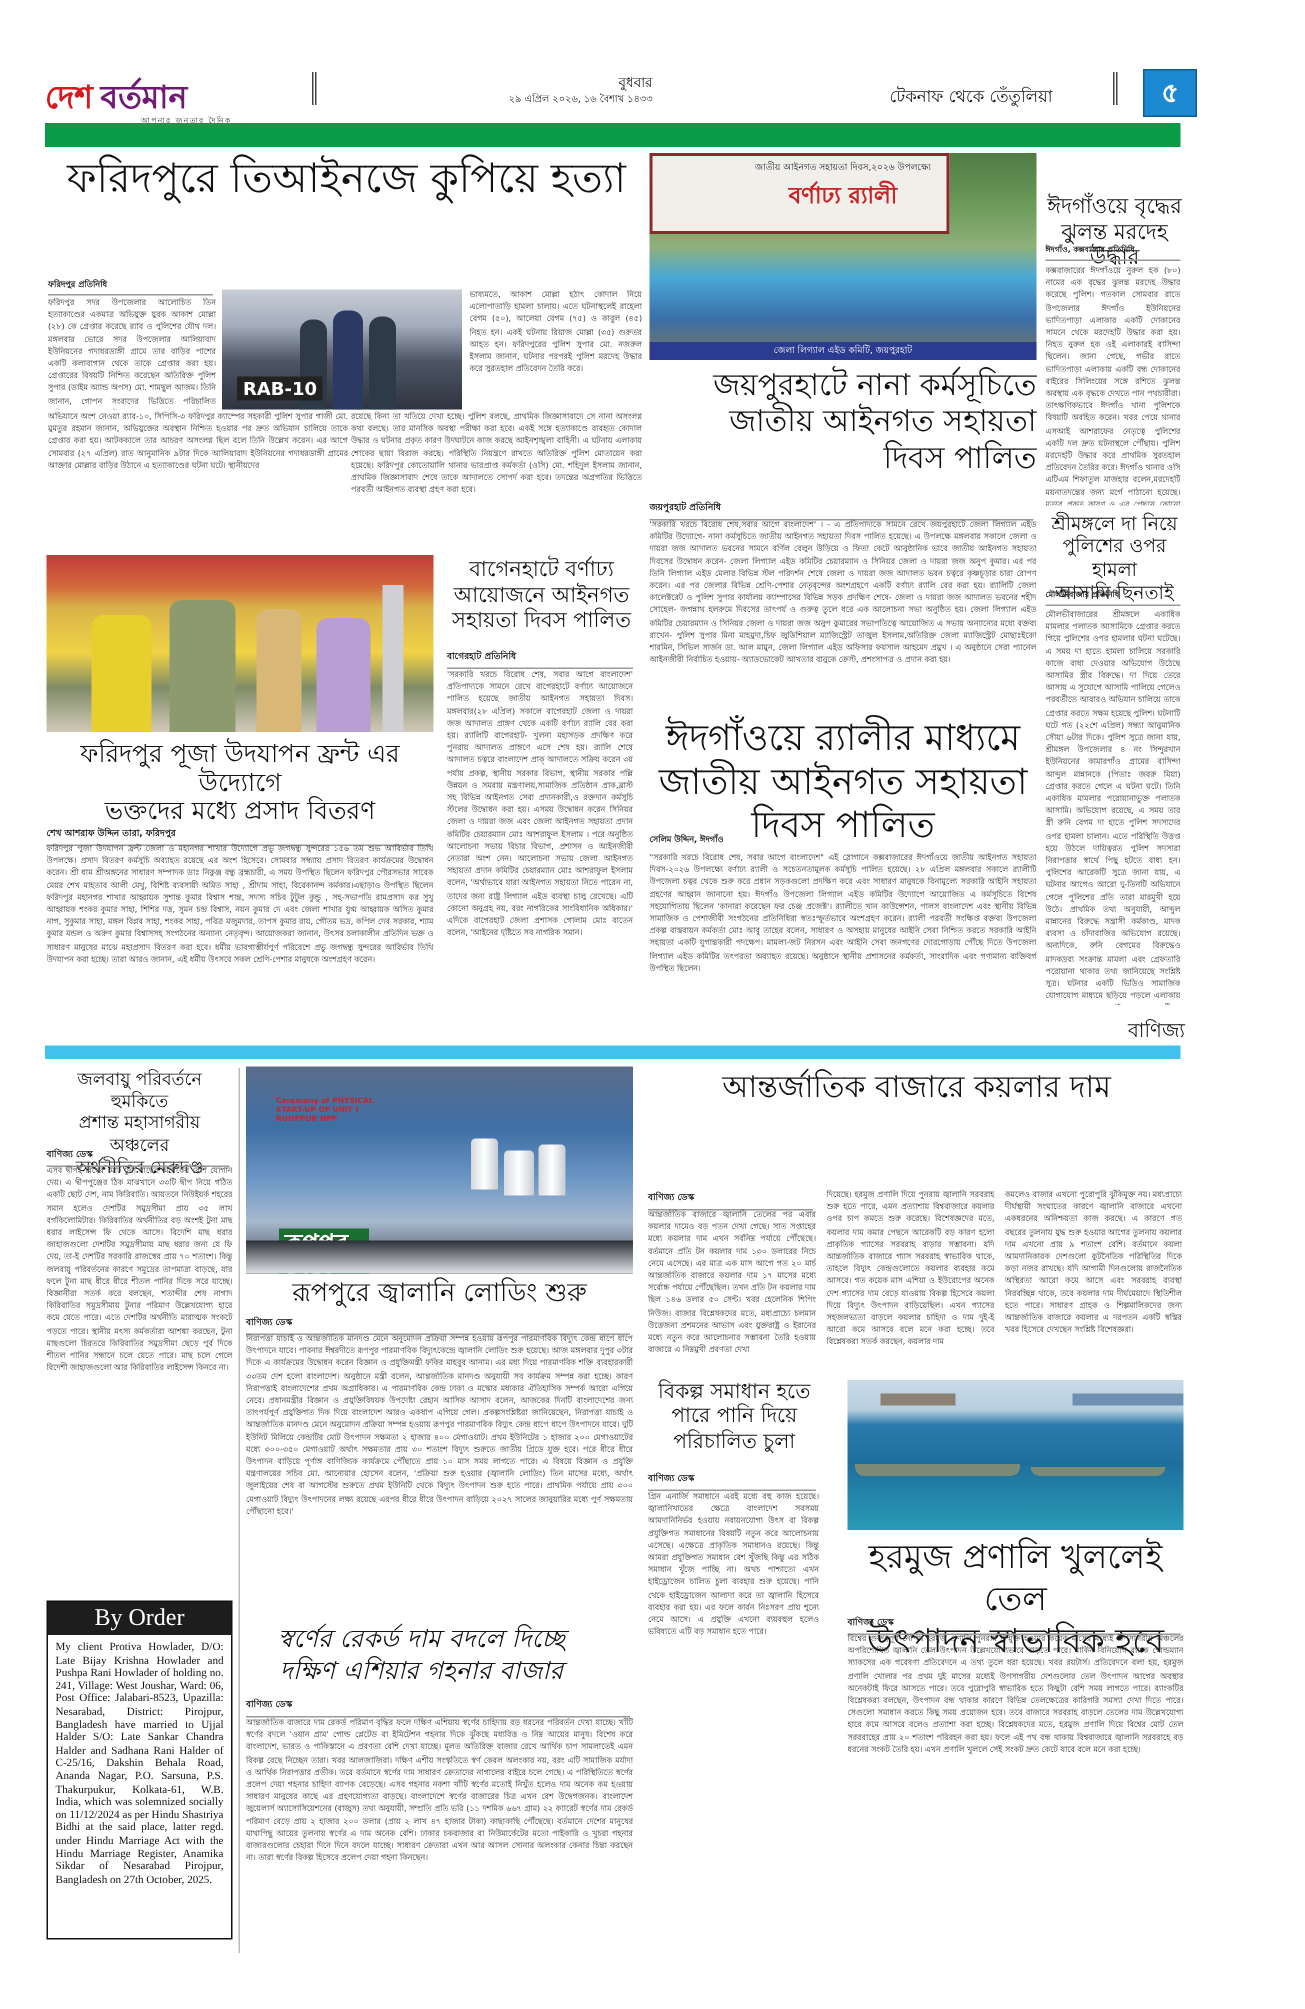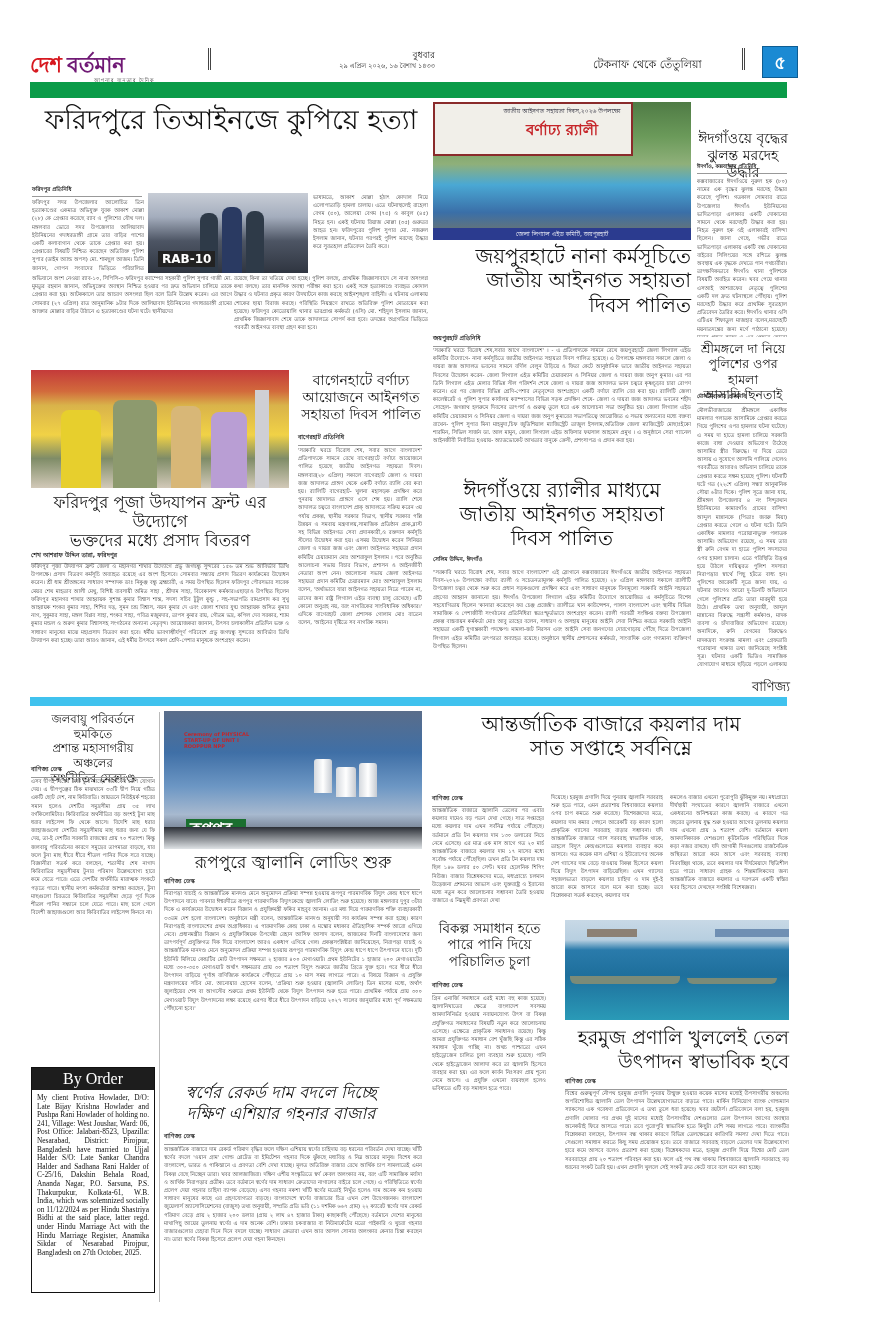--- a/index.html
+++ b/index.html
@@ -135,21 +135,21 @@
   <h2 class="headline" style="font-size:20px; line-height:1.22;text-align:right;">
     <span>জয়পুরহাটে নানা কর্মসূচিতে</span><br>
     <span>জাতীয় আইনগত সহায়তা</span><br>
     <span>দিবস পালিত</span>
   </h2>
 </div>
 <div class="abs byline" style="left:433px; top:333px; width:256px;">জয়পুরহাট প্রতিনিধি</div>
 <div class="abs body-text" style="left:433px; top:346px; width:258px; height:128px;">'সরকারি খরচে বিরোধ শেষ,সবার আগে বাংলাদেশ' । - এ প্রতিপাদ্যকে সামনে রেখে জয়পুরহাটে জেলা লিগ্যাল এইড কমিটির উদ্যোগে- নানা কর্মসূচিতে জাতীয় আইনগত সহায়তা দিবস পালিত হয়েছে। এ উপলক্ষে মঙ্গলবার সকালে জেলা ও দায়রা জজ আদালত ভবনের সামনে বর্ণিল বেলুন উড়িয়ে ও ফিতা কেটে আনুষ্ঠানিক ভাবে জাতীয় আইনগত সহায়তা দিবসের উদ্বোধন করেন- জেলা লিগ্যাল এইড কমিটির চেয়ারম্যান ও সিনিয়র জেলা ও দায়রা জজ অনুপ কুমার। এর পর তিনি লিগ্যাল এইড মেলার বিভিন্ন স্টল পরিদর্শন শেষে জেলা ও দায়রা জজ আদালত ভবন চত্বরে কৃষ্ণচূড়ার চারা রোপণ করেন। এর পর জেলার বিভিন্ন শ্রেণি-পেশার নেতৃবৃন্দের অংশগ্রহণে একটি বর্ণাঢ্য র‍্যালি বের করা হয়। র‍্যালিটি জেলা কালেক্টরেট ও পুলিশ সুপার কার্যালয় ক্যাম্পাসের বিভিন্ন সড়ক প্রদক্ষিণ শেষে- জেলা ও দায়রা জজ আদালত ভবনের শহীদ সোহেল- জগন্নাথ হলরুমে দিবসের তাৎপর্য ও গুরুত্ব তুলে ধরে এক আলোচনা সভা অনুষ্ঠিত হয়। জেলা লিগ্যাল এইড কমিটির চেয়ারম্যান ও সিনিয়র জেলা ও দায়রা জজ অনুপ কুমারের সভাপতিত্বে আয়োজিত এ সভায় অন্যান্যের মধ্যে বক্তব্য রাখেন- পুলিশ সুপার মিনা মাহমুদা,চিফ জুডিশিয়াল ম্যাজিস্ট্রেট তাজুল ইসলাম,অতিরিক্ত জেলা ম্যাজিস্ট্রেট মোছাঃইকো শারমিন, সিভিল সার্জন ডা. আল মামুন, জেলা লিগ্যাল এইড অফিসার ফয়সাল আহমেদ প্রমুখ । এ অনুষ্ঠানে সেরা প্যানেল আইনজীবী নির্বাচিত হওয়ায়- অ্যাডভোকেট আখতার বানুকে ক্রেস্ট, প্রশংসাপত্র ও প্রদান করা হয়।</div>
 
 <div class="abs" style="left:433px; top:478px; width:258px;">
-  <h2 class="headline" style="font-size:20px; line-height:1.2;">
+  <h2 class="headline" style="font-size:24px; line-height:1.2;">
     <span>ঈদগাঁওয়ে র‍্যালীর মাধ্যমে</span><br>
     <span>জাতীয় আইনগত সহায়তা</span><br>
     <span>দিবস পালিত</span>
   </h2>
 </div>
 <div class="abs" style="left:433px; top:556px; width:100px; font-size:5.5px; font-weight:bold;">সেলিম উদ্দিন, ঈদগাঁও</div>
 <div class="abs body-text" style="left:433px; top:568px; width:258px; height:100px;">"সরকারি খরচে বিরোধ শেষ, সবার আগে বাংলাদেশ" এই স্লোগানে কক্সবাজারের ঈদগাঁওয়ে জাতীয় আইনগত সহায়তা দিবস-২০২৬ উপলক্ষ্যে বর্ণাঢ্য র‍্যালী ও সচেতনতামূলক কর্মসূচি পালিত হয়েছে। ২৮ এপ্রিল মঙ্গলবার সকালে র‍্যালীটি উপজেলা চত্বর থেকে শুরু করে প্রধান সড়কগুলো প্রদক্ষিণ করে এবং সাধারণ মানুষকে বিনামূল্যে সরকারি আইনি সহায়তা গ্রহণের আহ্বান জানানো হয়। ঈদগাঁও উপজেলা লিগ্যাল এইড কমিটির উদ্যোগে আয়োজিত এ কর্মসূচিতে বিশেষ সহযোগিতায় ছিলেন 'কানারা করেছেন ফর চেঞ্জ প্রজেক্ট'। র‍্যালীতে খান কাউন্সেশন, পালস বাংলাদেশ এবং স্থানীয় বিভিন্ন সামাজিক ও পেশাজীবী সংগঠনের প্রতিনিধিরা স্বতঃস্ফূর্তভাবে অংশগ্রহণ করেন। র‍্যালী পরবর্তী সংক্ষিপ্ত বক্তব্য উপজেলা প্রকল্প বাস্তবায়ন কর্মকর্তা মোঃ আবু তাহের বলেন, সাধারণ ও অসহায় মানুষের আইনি সেবা নিশ্চিত করতে সরকারি আইনি সহায়তা একটি যুগান্তকারী পদক্ষেপ। মামলা-জট নিরসন এবং আইনি সেবা জনগণের দোরগোড়ায় পৌঁছে দিতে উপজেলা লিগ্যাল এইড কমিটির তৎপরতা অব্যাহত রয়েছে। অনুষ্ঠানে স্থানীয় প্রশাসনের কর্মকর্তা, সাংবাদিক এবং গণ্যমান্য ব্যক্তিবর্গ উপস্থিত ছিলেন।</div>
 
 <div class="abs" style="left:698px; top:102px; width:90px;margin-top:28px;">
   <h2 class="headline" style="font-size:14px; line-height:1.2;">
@@ -211,21 +211,20 @@
     <span>স্বর্ণের রেকর্ড দাম বদলে দিচ্ছে</span><br>
     <span>দক্ষিণ এশিয়ার গহনার বাজার</span>
   </h2>
 </div>
 <div class="abs byline" style="left:164px; top:1131px; width:256px;">বাণিজ্য ডেস্ক</div>
 <div class="abs body-text" style="left:164px; top:1145px; width:258px; height:150px;">আন্তর্জাতিক বাজারে দাম রেকর্ড পরিমাণ বৃদ্ধির ফলে দক্ষিণ এশিয়ায় স্বর্ণের চাহিদায় বড় ধরনের পরিবর্তন দেখা যাচ্ছে। খাঁটি স্বর্ণের বদলে 'ওয়ান গ্রাম' গোল্ড প্লেটেড বা ইমিটেশন গহনার দিকে ঝুঁকছে মধ্যবিত্ত ও নিম্ন আয়ের মানুষ। বিশেষ করে বাংলাদেশ, ভারত ও পাকিস্তানে এ প্রবণতা বেশি দেখা যাচ্ছে। মূলত অতিরিক্ত বাজার রেখে আর্থিক চাপ সামলাতেই এমন বিকল্প বেছে নিচ্ছেন তারা। খবর আলজাজিরা। দক্ষিণ এশীয় সংস্কৃতিতে স্বর্ণ কেবল অলংকার নয়, বরং এটি সামাজিক মর্যাদা ও আর্থিক নিরাপত্তার প্রতীক। তবে বর্তমানে স্বর্ণের দাম সাধারণ ক্রেতাদের নাগালের বাইরে চলে গেছে। এ পরিস্থিতিতে স্বর্ণের প্রলেপ দেয়া গহনার চাহিদা ব্যাপক বেড়েছে। এসব গহনার নকশা খাঁটি স্বর্ণের মতোই নিখুঁত হলেও দাম অনেক কম হওয়ায় সাধারণ মানুষের কাছে এর গ্রহণযোগ্যতা বাড়ছে। বাংলাদেশে স্বর্ণের বাজারের চিত্র এখন বেশ উদ্বেগজনক। বাংলাদেশ জুয়েলার্স অ্যাসোসিয়েশনের (বাজুস) তথ্য অনুযায়ী, সম্প্রতি প্রতি ভরি (১১ দশমিক ৬৬৭ গ্রাম) ২২ ক্যারেট স্বর্ণের দাম রেকর্ড পরিমাণ বেড়ে প্রায় ২ হাজার ২০০ ডলার (প্রায় ২ লাখ ৪৭ হাজার টাকা) কাছাকাছি পৌঁছেছে। বর্তমানে দেশের মানুষের মাথাপিছু আয়ের তুলনায় স্বর্ণের এ দাম অনেক বেশি। ঢাকার চকবাজার বা নিউমার্কেটের মতো পাইকারি ও খুচরা গহনার বাজারগুলোর চেহারা দিনে দিনে বদলে যাচ্ছে। সাধারণ ক্রেতারা এখন আর আসল সোনার অলংকার কেনার চিন্তা করছেন না। তারা স্বর্ণের বিকল্প হিসেবে প্রলেপ দেয়া গহনা কিনছেন।</div>
 
 <div class="abs" style="left:432px; top:712px; width:358px;">
   <h1 class="headline" style="font-size:20px; line-height:1.22;">
     <span>আন্তর্জাতিক বাজারে কয়লার দাম</span><br>
-    <span>সাত সপ্তাহে সর্বনিম্নে</span>
   </h1>
 </div>
 <div class="abs byline" style="left:432px; top:793px; width:110px;">বাণিজ্য ডেস্ক</div>
 <div class="abs body-text" style="left:432px; top:806px; width:112px; height:112px;">আন্তর্জাতিক বাজারে জ্বালানি তেলের পর এবার কয়লার দামেও বড় পতন দেখা গেছে। সাত সপ্তাহের মধ্যে কয়লার দাম এখন সর্বনিম্ন পর্যায়ে পৌঁছেছে। বর্তমানে প্রতি টন কয়লার দাম ১৩০ ডলারের নিচে নেমে এসেছে। এর মাত্র এক মাস আগে গত ২০ মার্চ আন্তর্জাতিক বাজারে কয়লার দাম ১৭ মাসের মধ্যে সর্বোচ্চ পর্যায়ে পৌঁছেছিল। তখন প্রতি টন কয়লার দাম ছিল ১৪৬ ডলার ৫০ সেন্ট। খবর হেলেনিক শিপিং নিউজ। বাজার বিশ্লেষকদের মতে, মধ্যপ্রাচ্যে চলমান উত্তেজনা প্রশমনের আভাস এবং যুক্তরাষ্ট্র ও ইরানের মধ্যে নতুন করে আলোচনার সম্ভাবনা তৈরি হওয়ায় বাজারে এ নিম্নমুখী প্রবণতা দেখা</div>
 <div class="abs body-text" style="left:551px; top:793px; width:112px; height:125px;">দিয়েছে। হরমুজ প্রণালি দিয়ে পুনরায় জ্বালানি সরবরাহ শুরু হতে পারে, এমন প্রত্যাশায় বিশ্ববাজারে কয়লার ওপর চাপ কমতে শুরু করেছে। বিশেষজ্ঞদের মতে, কয়লার দাম কমার পেছনে আরেকটি বড় কারণ হলো প্রাকৃতিক গ্যাসের সরবরাহ বাড়ার সম্ভাবনা। যদি আন্তর্জাতিক বাজারে গ্যাস সরবরাহ স্বাভাবিক থাকে, তাহলে বিদ্যুৎ কেন্দ্রগুলোতে কয়লার ব্যবহার কমে আসবে। গত কয়েক মাস এশিয়া ও ইউরোপের অনেক দেশ গ্যাসের দাম বেড়ে যাওয়ায় বিকল্প হিসেবে কয়লা দিয়ে বিদ্যুৎ উৎপাদন বাড়িয়েছিল। এখন গ্যাসের সহজলভ্যতা বাড়লে কয়লার চাহিদা ও দাম দুই-ই আরো কমে আসবে বলে মনে করা হচ্ছে। তবে বিশ্লেষকরা সতর্ক করছেন, কয়লার দাম</div>
 <div class="abs body-text" style="left:670px; top:793px; width:118px; height:125px;">কমলেও বাজার এখনো পুরোপুরি ঝুঁকিমুক্ত নয়। মধ্যপ্রাচ্যে দীর্ঘস্থায়ী সংঘাতের কারণে জ্বালানি বাজারে এখনো একধরনের অনিশ্চয়তা কাজ করছে। এ কারণে গত বছরের তুলনায় যুদ্ধ শুরু হওয়ার আগের তুলনায় কয়লার দাম এখনো প্রায় ৯ শতাংশ বেশি। বর্তমানে কয়লা আমদানিকারক দেশগুলো কূটনৈতিক পরিস্থিতির দিকে কড়া নজর রাখছে। যদি আগামী দিনগুলোয় রাজনৈতিক অস্থিরতা আরো কমে আসে এবং সরবরাহ ব্যবস্থা নিরবচ্ছিন্ন থাকে, তবে কয়লার দাম দীর্ঘমেয়াদে স্থিতিশীল হতে পারে। সাধারণ গ্রাহক ও শিল্পমালিকদের জন্য আন্তর্জাতিক বাজারে কয়লার এ দরপতন একটি স্বস্তির খবর হিসেবে দেখছেন সংশ্লিষ্ট বিশেষজ্ঞরা।</div>
 
 <div class="abs" style="left:432px; top:920px; width:115px;">
   <h2 class="headline" style="font-size:13.5px; line-height:1.22;">
     <span>বিকল্প সমাধান হতে</span><br>
@@ -236,19 +235,19 @@
 <div class="abs byline" style="left:432px; top:980px; width:112px;">বাণিজ্য ডেস্ক</div>
 <div class="abs body-text" style="left:432px; top:994px; width:114px; height:300px;">গ্রিন এনার্জি সমাধানে এরই মধ্যে বহু কাজ হয়েছে। জ্বালানিখাতের ক্ষেত্রে বাংলাদেশ সবসময় আমদানিনির্ভর হওয়ায় নবায়নযোগ্য উৎস বা বিকল্প প্রযুক্তিগত সমাধানের বিষয়টি নতুন করে আলোচনায় এসেছে। এক্ষেত্রে প্রাকৃতিক সমাধানও রয়েছে। কিন্তু আমরা প্রযুক্তিগত সমাধান বেশ খুঁজছি কিন্তু এর সঠিক সমাধান খুঁজে পাচ্ছি না। অথচ পাশ্চাত্যে এখন হাইড্রোজেন চালিত চুলা ব্যবহার শুরু হয়েছে। পানি থেকে হাইড্রোজেন আলাদা করে তা জ্বালানি হিসেবে ব্যবহার করা হয়। এর ফলে কার্বন নিঃসরণ প্রায় শূন্যে নেমে আসে। এ প্রযুক্তি এখনো ব্যয়বহুল হলেও ভবিষ্যতে এটি বড় সমাধান হতে পারে।</div>
 
 <div class="abs photo ph-sea" style="left:565px; top:920px; width:224px; height:100px;">
   <div class="ship" style="left:22px; top:9px; width:50px; height:8px;"></div>
   <div class="ship" style="left:150px; top:9px; width:74px; height:8px; background:#6f8fb3;"></div>
   <div class="boat" style="left:5px; top:56px; width:110px; height:8px;"></div>
   <div class="boat" style="left:122px; top:58px; width:90px; height:6px;"></div>
 </div>
 <div class="abs" style="left:565px; top:1025px; width:224px;">
-  <h2 class="headline" style="font-size:19px; line-height:1.28;text-align:right;">
+  <h2 class="headline" style="font-size:22px; line-height:1.28;">
     <span>হরমুজ প্রণালি খুললেই তেল</span><br>
     <span>উৎপাদন স্বাভাবিক হবে</span>
   </h2>
 </div>
 <div class="abs byline" style="left:565px; top:1076px; width:222px;">বাণিজ্য ডেস্ক</div>
 <div class="abs body-text" style="left:565px; top:1089px; width:224px; height:206px;">বিশ্বের গুরুত্বপূর্ণ নৌপথ হরমুজ প্রণালি পুনরায় উন্মুক্ত হওয়ার কয়েক মাসের মধ্যেই উপসাগরীয় অঞ্চলের অপরিশোধিত জ্বালানি তেল উৎপাদন উল্লেখযোগ্যভাবে বাড়তে পারে। মার্কিন বিনিয়োগ ব্যাংক গোল্ডম্যান স্যাকসের এক গবেষণা প্রতিবেদনে এ তথ্য তুলে ধরা হয়েছে। খবর রয়টার্স। প্রতিবেদনে বলা হয়, হরমুজ প্রণালি খোলার পর প্রথম দুই মাসের মধ্যেই উপসাগরীয় দেশগুলোর তেল উৎপাদন আগের অবস্থার অনেকটাই ফিরে আসতে পারে। তবে পুরোপুরি স্বাভাবিক হতে কিছুটা বেশি সময় লাগতে পারে। ব্যাংকটির বিশ্লেষকরা বলছেন, উৎপাদন বন্ধ থাকার কারণে বিভিন্ন তেলক্ষেত্রের কারিগরি সমস্যা দেখা দিতে পারে। সেগুলো সমাধান করতে কিছু সময় প্রয়োজন হবে। তবে বাজারে সরবরাহ বাড়লে তেলের দাম উল্লেখযোগ্য হারে কমে আসবে বলেও প্রত্যাশা করা হচ্ছে। বিশ্লেষকদের মতে, হরমুজ প্রণালি দিয়ে বিশ্বের মোট তেল সরবরাহের প্রায় ২০ শতাংশ পরিবহন করা হয়। ফলে এই পথ বন্ধ থাকায় বিশ্ববাজারে জ্বালানি সরবরাহে বড় ধরনের সংকট তৈরি হয়। এখন প্রণালি খুললে সেই সংকট দ্রুত কেটে যাবে বলে মনে করা হচ্ছে।</div>
 
 </body></html>

